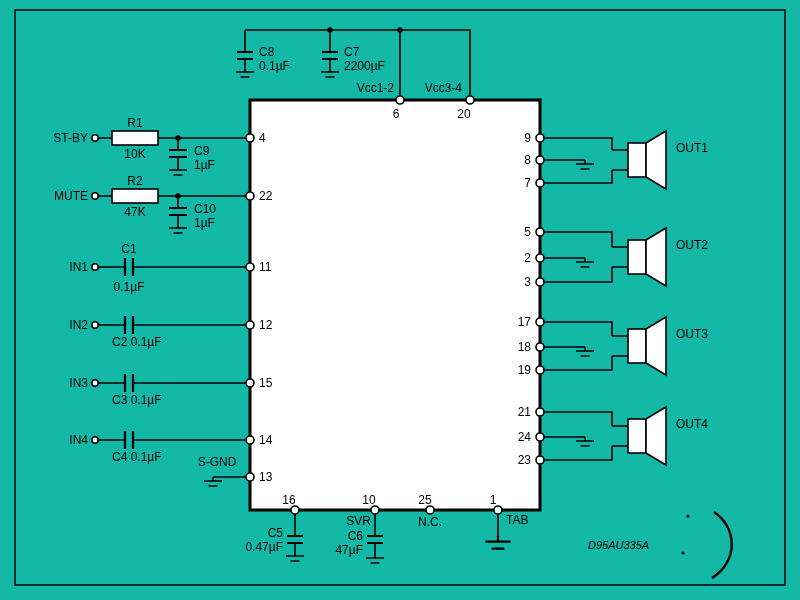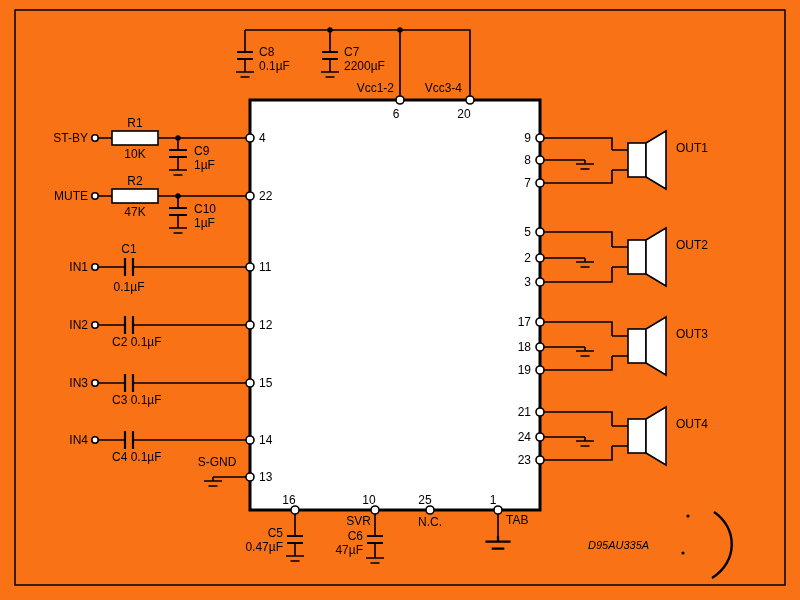--- a/index.html
+++ b/index.html
@@ -1,16 +1,16 @@
 <!DOCTYPE html>
 <html><head>
 <meta charset="utf-8">
 <style>
   html,body{margin:0;padding:0;background:#fff}
-  .page{width:800px;height:600px;background:#f97316;position:relative;font-family:"Liberation Sans",sans-serif;overflow:hidden}
+  .page{width:800px;height:600px;background:#14b8a6;position:relative;font-family:"Liberation Sans",sans-serif;overflow:hidden}
   svg{display:block}
   svg text{font-family:"Liberation Sans",sans-serif;font-size:12px;fill:#000}
   .frame{fill:none;stroke:#000;stroke-width:1.5}
   .ic{fill:#fff;stroke:#000;stroke-width:3}
   .w{fill:none;stroke:#000;stroke-width:1.6}
   .plate{fill:none;stroke:#000;stroke-width:2.2}
   .comp{fill:#fff;stroke:#000;stroke-width:1.6}
   .pin{fill:#fff;stroke:#000;stroke-width:1.6}
   .dot{fill:#000;stroke:none}
   .curl{fill:none;stroke:#000;stroke-width:2.4}

